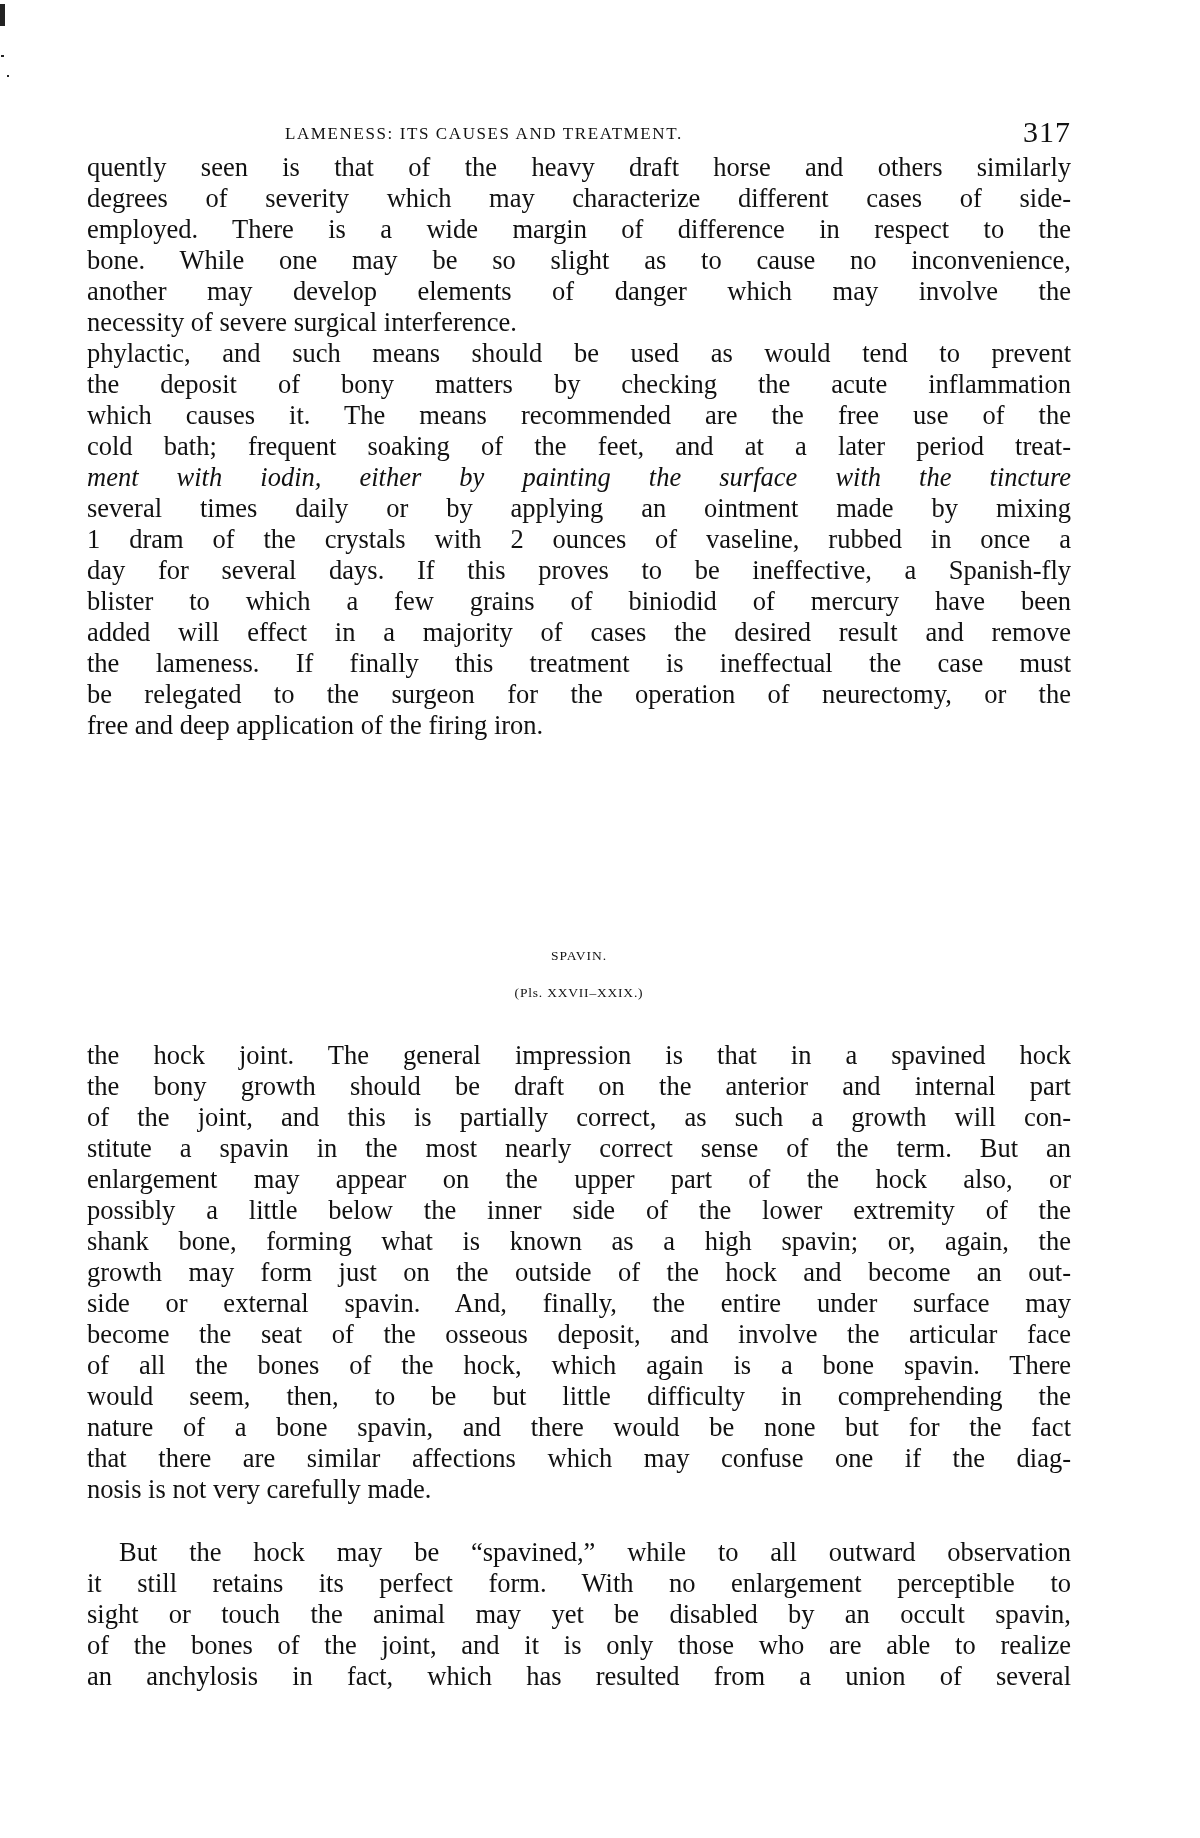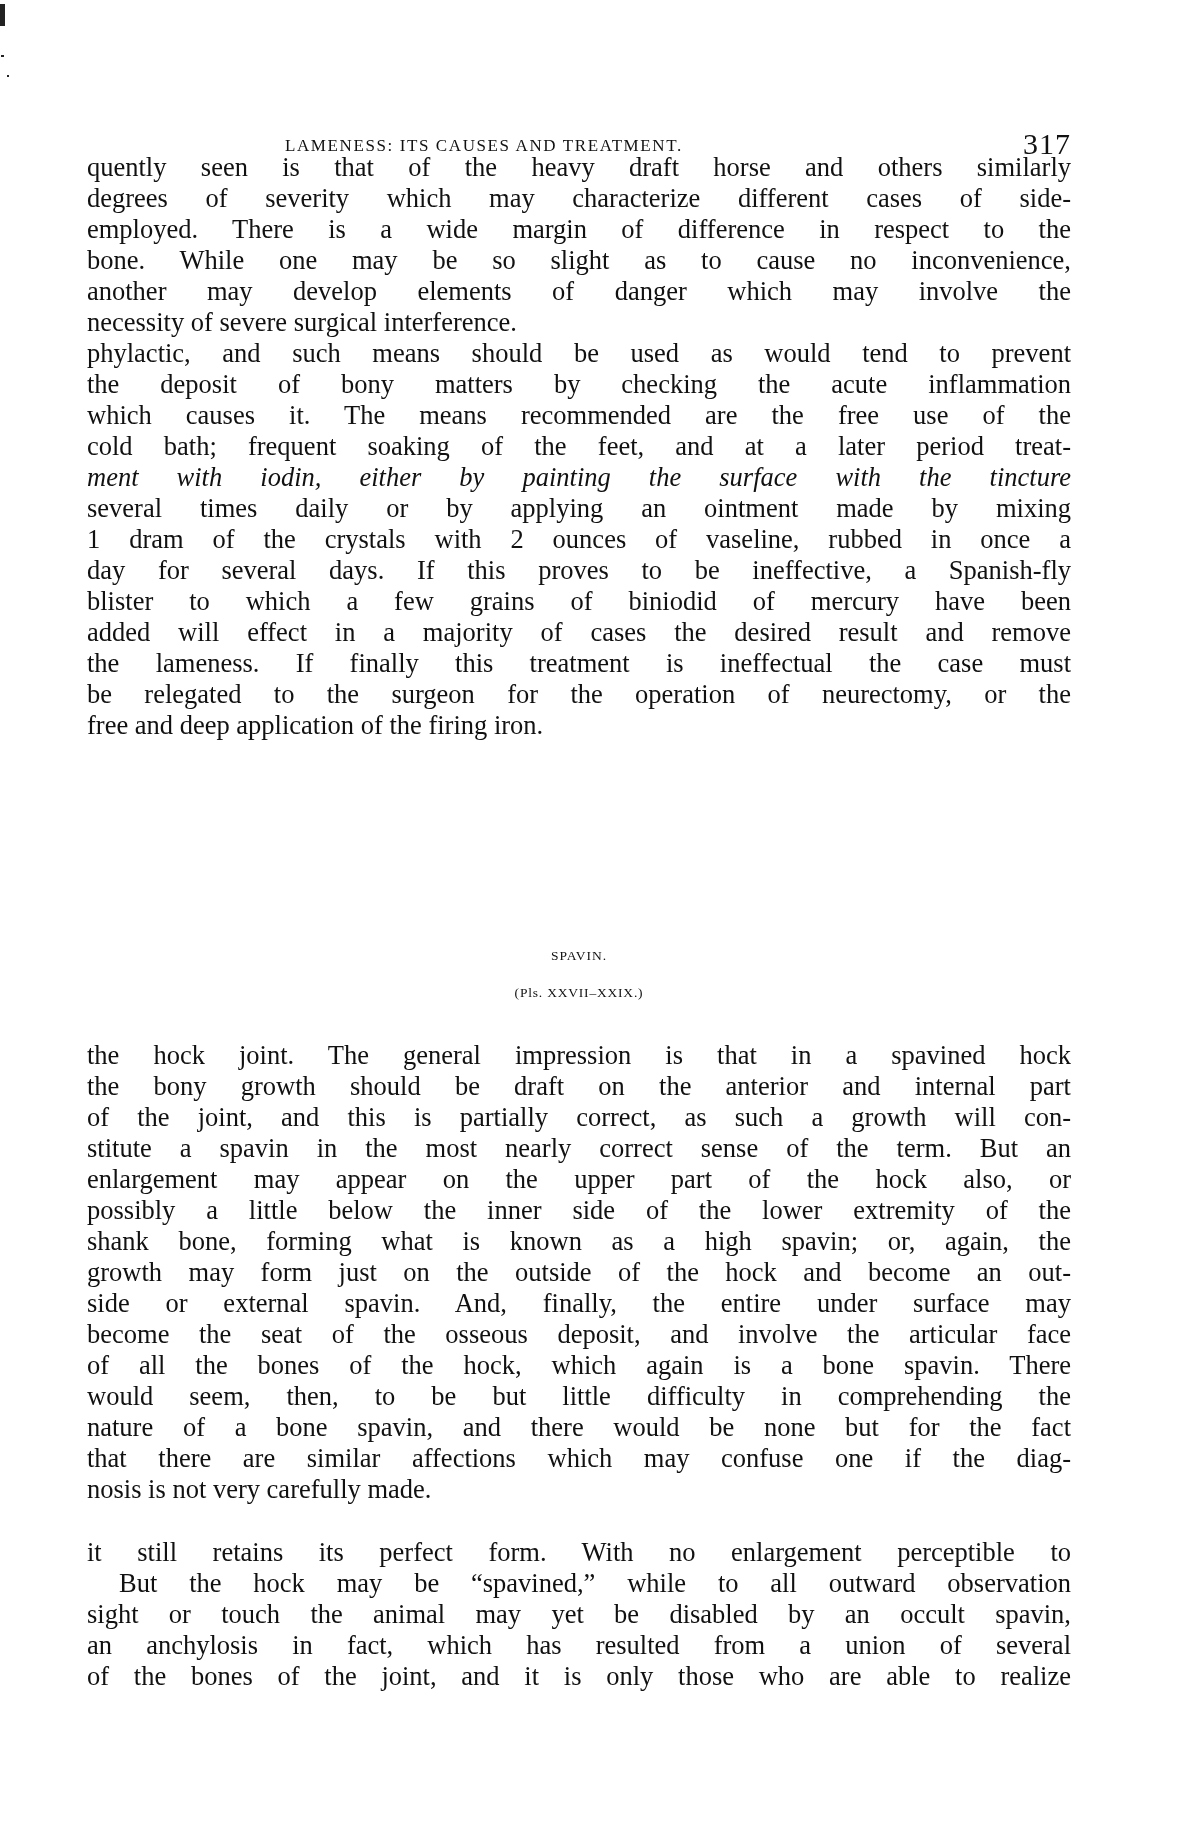--- a/index.html
+++ b/index.html
@@ -16,21 +16,21 @@
       color: #111111;
     }
     .page {
       position: absolute;
       left: 87px;
       top: 0;
       width: 984px;
     }
     .running-head {
       position: absolute;
-      top: 120px;
+      top: 108px;
       left: 0;
       width: 984px;
       height: 40px;
     }
     .running-title {
       position: absolute;
       left: 198px;
       top: 16px;
       font-size: 17px;
       letter-spacing: 1.6px;
@@ -152,20 +152,20 @@
     <span class="line" style="white-space: normal;"><span style="white-space: nowrap; word-spacing: 0px;">side or external spavin. And, finally, the entire under surface may</span></span>
     <span class="line" style="white-space: normal;"><span style="white-space: nowrap; word-spacing: 0px;">become the seat of the osseous deposit, and involve the articular face</span></span>
     <span class="line" style="white-space: normal;"><span style="white-space: nowrap; word-spacing: 0px;">of all the bones of the hock, which again is a bone spavin. There</span></span>
     <span class="line" style="white-space: normal;"><span style="white-space: nowrap; word-spacing: 0px;">would seem, then, to be but little difficulty in comprehending the</span></span>
     <span class="line" style="white-space: normal;"><span style="white-space: nowrap; word-spacing: 0px;">nature of a bone spavin, and there would be none but for the fact</span></span>
     <span class="line" style="white-space: normal;"><span style="white-space: nowrap; word-spacing: 0px;">that there are similar affections which may confuse one if the diag-</span></span>
     <span class="line last">nosis is not very carefully made.</span>
   </div>
 
   <div class="block" style="top:1537px;">
+    <span class="line indent" style="white-space: normal;"><span style="white-space: nowrap; word-spacing: 0px;">But the hock may be “spavined,” while to all outward observation</span></span>
     <span class="line" style="white-space: normal;"><span style="white-space: nowrap; word-spacing: 0px;">it still retains its perfect form. With no enlargement perceptible to</span></span>
-    <span class="line indent" style="white-space: normal;"><span style="white-space: nowrap; word-spacing: 0px;">But the hock may be “spavined,” while to all outward observation</span></span>
     <span class="line" style="white-space: normal;"><span style="white-space: nowrap; word-spacing: 0px;">sight or touch the animal may yet be disabled by an occult spavin,</span></span>
+    <span class="line" style="white-space: normal;"><span style="white-space: nowrap; word-spacing: 0px;">of the bones of the joint, and it is only those who are able to realize</span></span>
     <span class="line" style="white-space: normal;"><span style="white-space: nowrap; word-spacing: 0px;">an anchylosis in fact, which has resulted from a union of several</span></span>
-    <span class="line" style="white-space: normal;"><span style="white-space: nowrap; word-spacing: 0px;">of the bones of the joint, and it is only those who are able to realize</span></span>
   </div>
 
 </div>
 
 </body></html>

